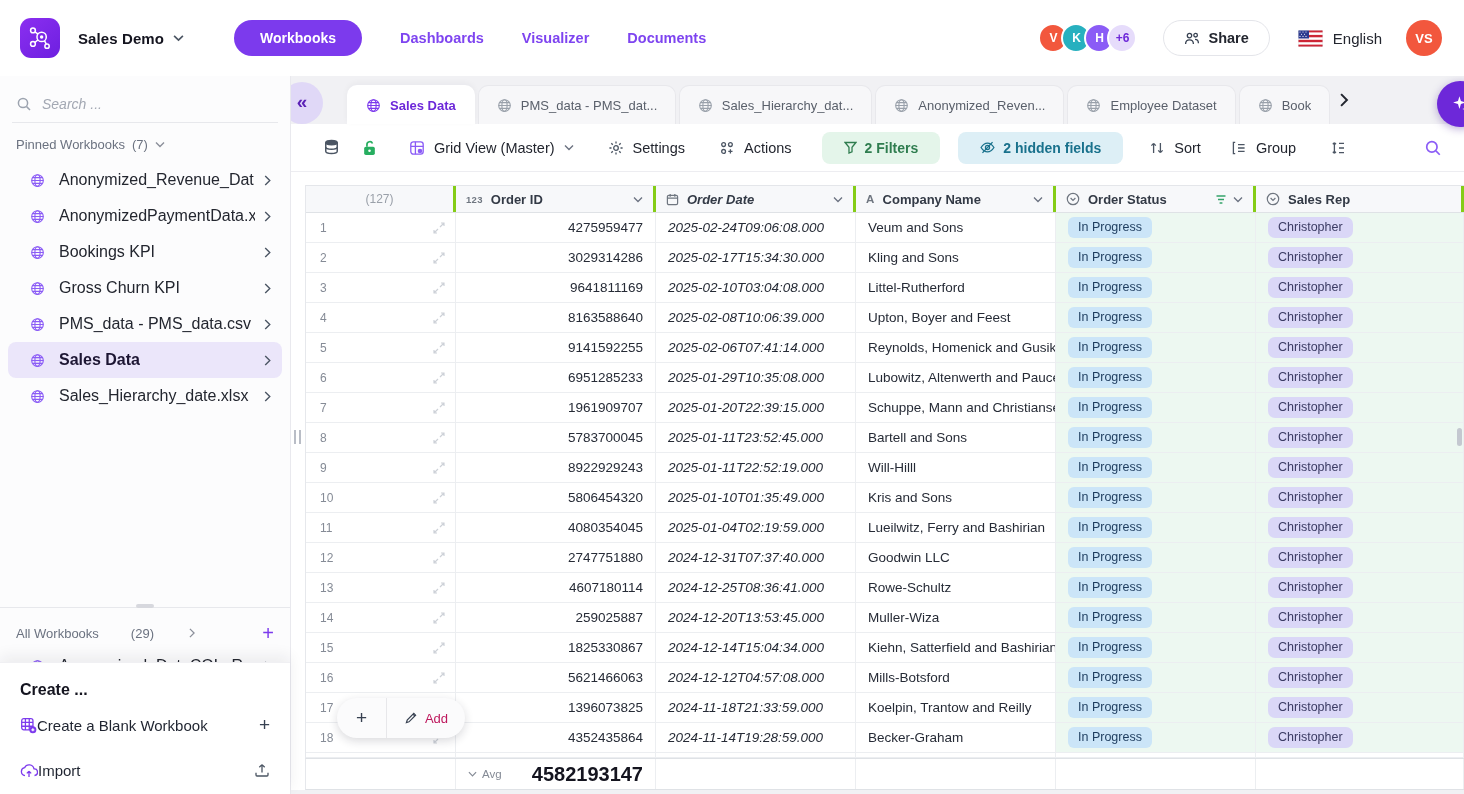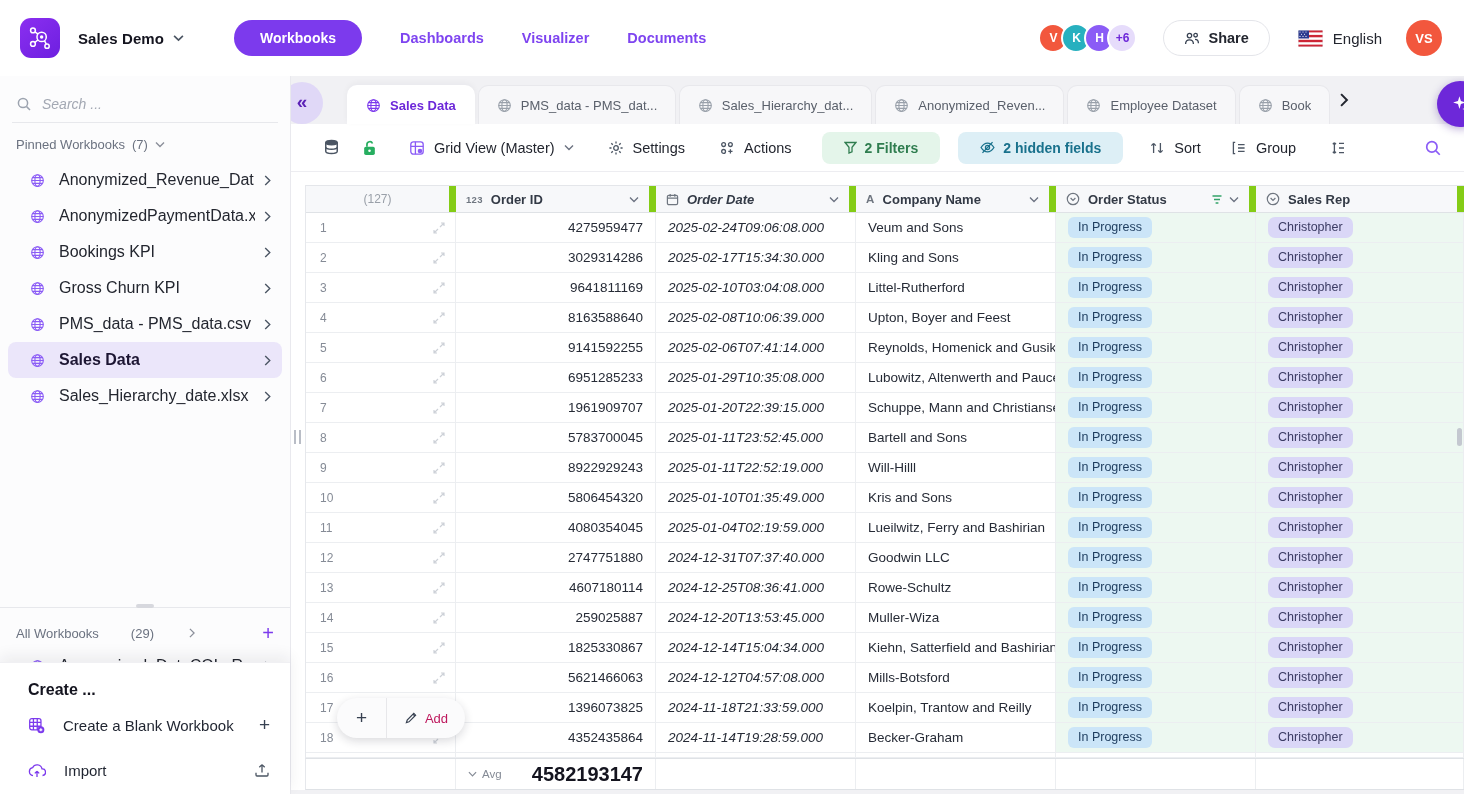--- a/index.html
+++ b/index.html
@@ -45,23 +45,23 @@
   .side-item.selected{background:#ebe6fa;}
   .side-ic{flex:none;display:flex;}
   .side-label{margin-left:14px;font-size:16px;color:#23262f;font-weight:500;white-space:nowrap;overflow:hidden;flex:1;}
   .side-item.selected .side-label{color:#1d1633;font-weight:600;}
   .chev-r{flex:none;margin-left:8px;display:flex;}
   .side-divider{position:absolute;left:0;top:531px;width:100%;border-top:1px solid #e7e8ec;}
   .divider-grip{position:absolute;left:50%;top:-4px;transform:translateX(-50%);width:18px;height:4px;border-radius:2px;background:#d7d8de;}
   .all-row{position:absolute;left:0;top:539px;width:100%;display:flex;align-items:center;padding:8px 16px;font-size:13px;color:#6b7280;gap:25px;}
   .all-plus{margin-left:auto;color:var(--accent);font-size:20px;font-weight:500;background:none;border:none;cursor:pointer;line-height:1;}
   .partial-item{position:absolute;left:0;top:572px;width:100%;}
-  .create-panel{position:absolute;left:0;bottom:0;width:100%;height:132px;background:#fff;box-shadow:0 -6px 14px rgba(25,25,46,.07);border-top:1px solid #f0f0f3;padding-left:8px;}
+  .create-panel{position:absolute;left:0;bottom:0;width:100%;height:132px;background:#fff;box-shadow:0 -6px 14px rgba(25,25,46,.07);border-top:1px solid #f0f0f3;}
   .create-title{font-size:16px;font-weight:700;color:#14141f;padding:18px 0 0 20px;}
-  .create-item{display:flex;align-items:center;gap:18px;padding:0 20px;height:38px;margin-top:7px;cursor:pointer;font-size:15px;color:#1f2430;}
+  .create-item{display:flex;align-items:center;gap:0;padding:0 20px;height:38px;margin-top:7px;cursor:pointer;font-size:15px;color:#1f2430;}
   .create-item .right-ic{margin-left:auto;display:flex;}
   
   .main{position:absolute;left:291px;top:76px;width:1173px;height:718px;}
   .tabstrip{position:relative;height:48px;background:#f1f1f4;display:flex;align-items:flex-end;padding-left:56px;overflow:visible;}
   .collapse-btn{position:absolute;left:-10px;top:6px;width:42px;height:42px;border-radius:50%;background:#e0d8f7;color:#5b21b6;font-size:19px;font-weight:700;display:flex;align-items:center;justify-content:center;border:none;cursor:pointer;padding-bottom:3px;}
   .tab{height:39px;display:flex;align-items:center;gap:9px;padding:0 18px;border-radius:10px 10px 0 0;font-size:13px;color:#5a606b;background:#f7f7f9;border:1px solid #e8e8ec;border-bottom:none;margin-right:3px;cursor:pointer;max-width:198px;flex:none;}
   .tab .tab-label{white-space:nowrap;overflow:hidden;max-width:146px;}
   .tab.active{background:#fff;color:#6d28d9;font-weight:700;border-color:transparent;box-shadow:0 -2px 6px rgba(20,20,40,.04);}
   .tab-arrow{display:flex;align-items:center;align-self:center;margin-left:6px;background:none;border:none;cursor:pointer;}
   .ai-btn{position:absolute;left:1146px;top:5px;width:46px;height:46px;border-radius:50%;background:#6d28d9;display:flex;align-items:center;justify-content:center;border:none;cursor:pointer;box-shadow:0 2px 8px rgba(60,20,140,.35);z-index:5;}
@@ -69,21 +69,21 @@
   .tb-ic{display:flex;align-items:center;background:none;border:none;cursor:pointer;padding:4px;}
   .tb-group{display:flex;align-items:center;gap:9px;background:none;border:none;cursor:pointer;font-size:14.5px;color:#23262f;font-weight:500;font-family:"Liberation Sans",sans-serif;}
   .tb-pill{display:flex;align-items:center;gap:8px;border:none;border-radius:8px;padding:8px 22px;font-size:14px;font-weight:600;cursor:pointer;font-family:"Liberation Sans",sans-serif;}
   .pill-filters{background:var(--filters-pill-bg);color:var(--filters-pill-text);}
   .pill-hidden{background:var(--hidden-pill-bg);color:var(--hidden-pill-text);}
   .tb-search{margin-left:auto;background:none;border:none;cursor:pointer;display:flex;padding:4px;}
   
   .table-wrap{position:relative;height:622px;background:#fff;overflow:hidden;}
   .grid{position:absolute;left:14px;top:13px;right:0;border-left:1px solid #e6e8ec;}
   .t-head{display:flex;height:28px;background:#f7f8fa;border-top:1px solid #e4e6ea;border-bottom:1px solid #dfe2e6;}
-  .th{display:flex;align-items:center;gap:8px;padding:0 10px;font-size:13px;font-weight:600;color:#333a46;border-right:7px solid #84cc16;}
+  .th{display:flex;align-items:center;gap:8px;padding:0 10px;font-size:13px;font-weight:600;color:#333a46;border-right:3px solid #84cc16;}
   .th .hd-chev{margin-left:auto;display:flex;}
   .type-ic{color:#6f7680;font-size:9.5px;font-weight:700;letter-spacing:.3px;}
   .type-ic.a{font-size:11.5px;font-weight:600;}
   .c0{width:150px;flex:none;} .c1{width:200px;flex:none;} .c2{width:200px;flex:none;font-style:italic;}
   .c3{width:200px;flex:none;} .c4{width:200px;flex:none;} .c5{flex:1;min-width:208px;}
   .th.c0{justify-content:center;color:#9aa0a9;font-weight:400;font-size:12px;}
   .t-row{display:flex;height:30px;border-bottom:1px solid #eceef1;background:#fff;}
   .tc{display:flex;align-items:center;padding:0 12px;font-size:13.5px;color:#262b36;border-right:1px solid #eceef1;white-space:nowrap;overflow:hidden;}
   .tc.num{justify-content:flex-end;}
   .tc.filtered{background:var(--filtered-cell-bg);}

